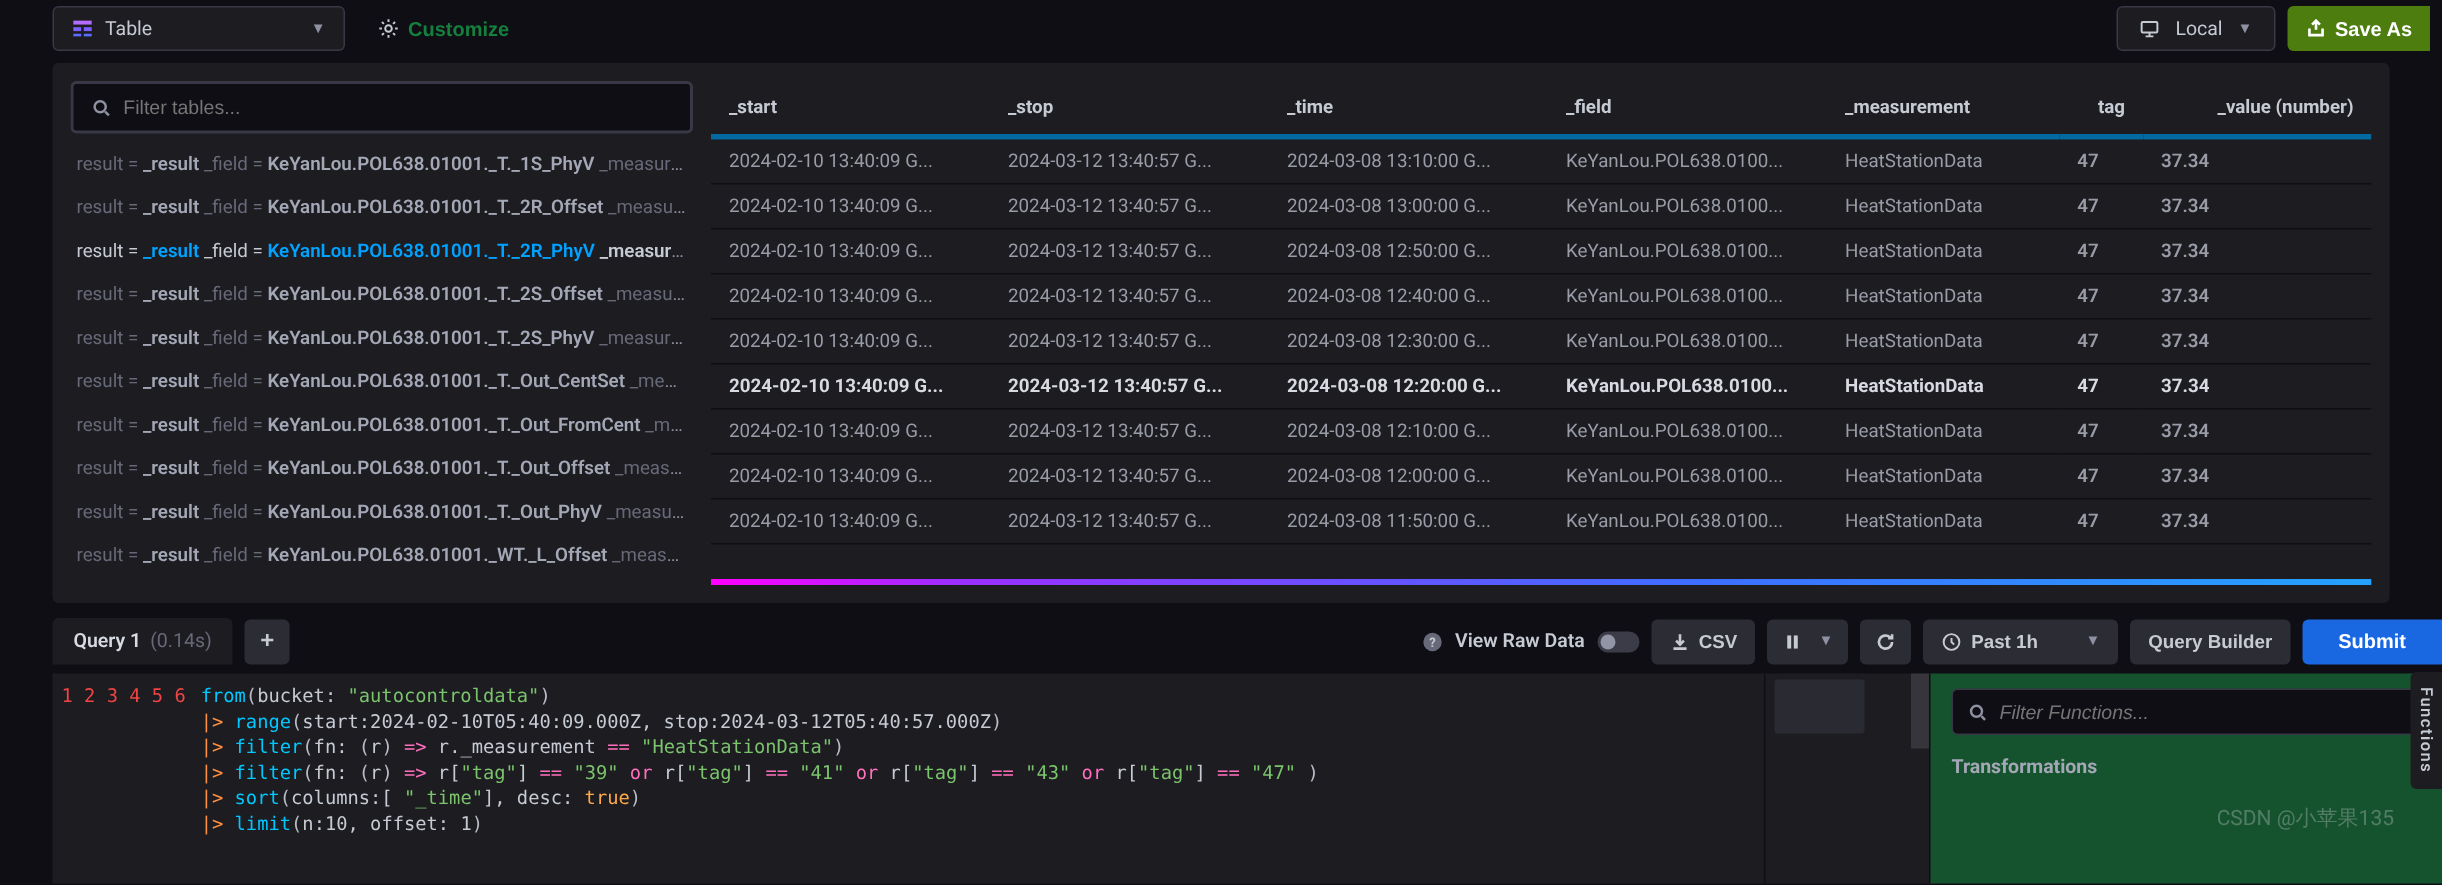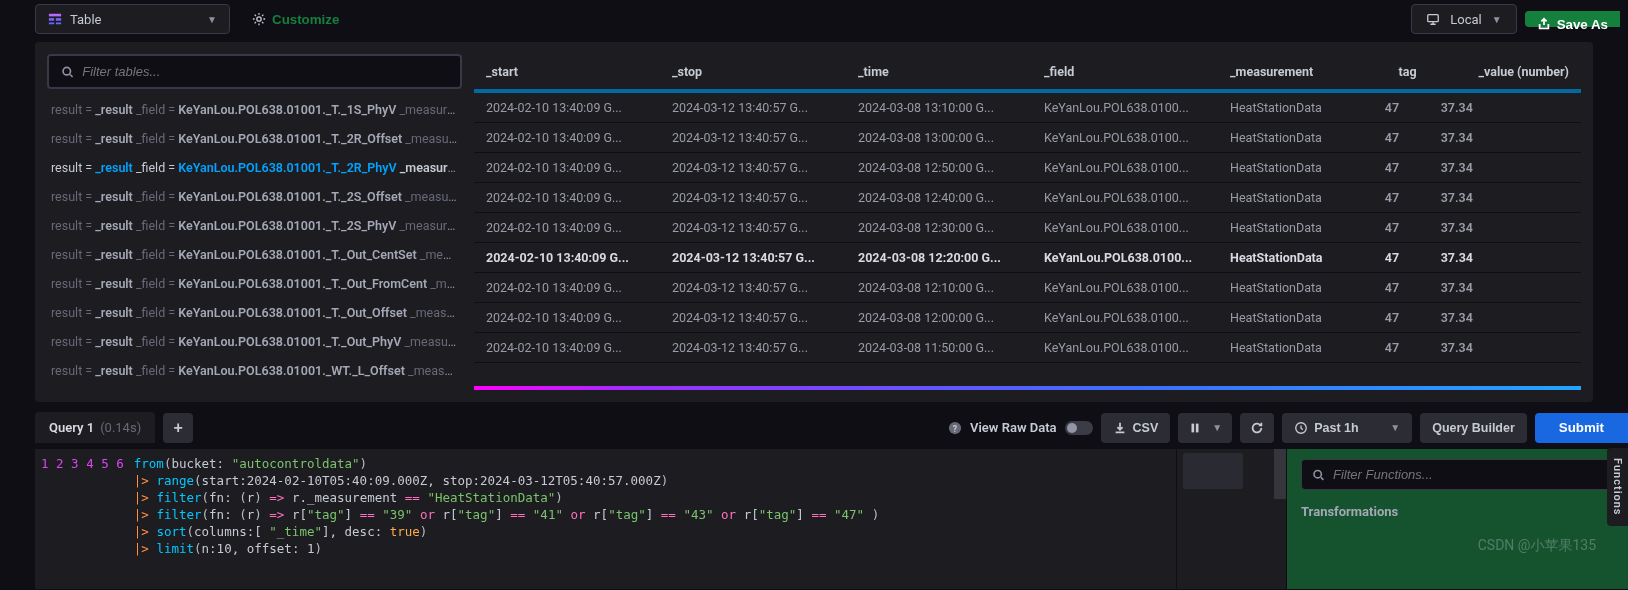--- a/index.html
+++ b/index.html
@@ -53,31 +53,31 @@
   border-radius: 4px;
   color: #c6cad3;
   padding: 5px 14px;
   display: flex;
   align-items: center;
   gap: 10px;
   cursor: pointer;
   height: 30px;
 }
 .save-as-btn {
-  background: #15803d;
+  background: #4d7c0f;
   border: none;
   border-radius: 4px 0 0 4px;
   color: #fff;
   padding: 6px 12px;
   display: flex;
-  align-items: flex-start;
+  align-items: center;
   gap: 6px;
   cursor: pointer;
   font-weight: 600;
-  height: 16px;
+  height: 30px;
 }
 
 
 .main-area {
   display: flex;
   background: #1c1c21;
   margin: 0 35px 4px 35px;
   border-radius: 4px;
   padding: 12px;
   gap: 12px;
@@ -96,21 +96,20 @@
   padding: 8px 12px;
   display: flex;
   align-items: center;
   gap: 8px;
   margin-bottom: 6px;
 }
 .filter-input {
   background: transparent;
   border: none;
   color: #fdba74;
-  font-style: italic;
   outline: none;
   width: 100%;
   font-size: 13px;
 }
 .table-list { overflow-y: auto; flex: 1; }
 .table-list-item {
   padding: 7px 4px;
   color: #8e91a1;
   white-space: nowrap;
   overflow: hidden;
@@ -235,21 +234,21 @@
 
 
 .editor-area {
   display: flex;
   padding: 0 0 0 35px;
   gap: 0;
   height: 140px;
 }
 .editor-gutter {
   background: #1c1c21;
-  color: #d946ef;
+  color: #ef4444;
   text-align: right;
   padding: 6px 10px 6px 6px;
   font-family: "Consolas", "Menlo", monospace;
   font-size: 12.5px;
   line-height: 17px;
 }
 .editor-code {
   background: #1c1c21;
   font-family: "Consolas", "Menlo", monospace;
   font-size: 12.5px;

